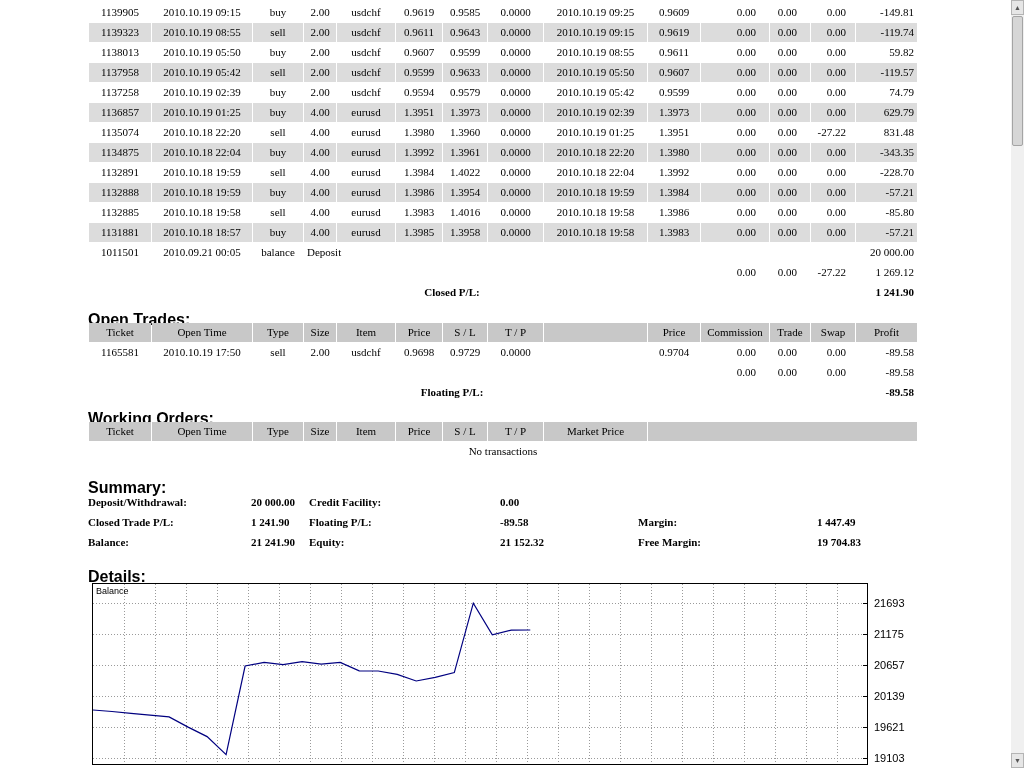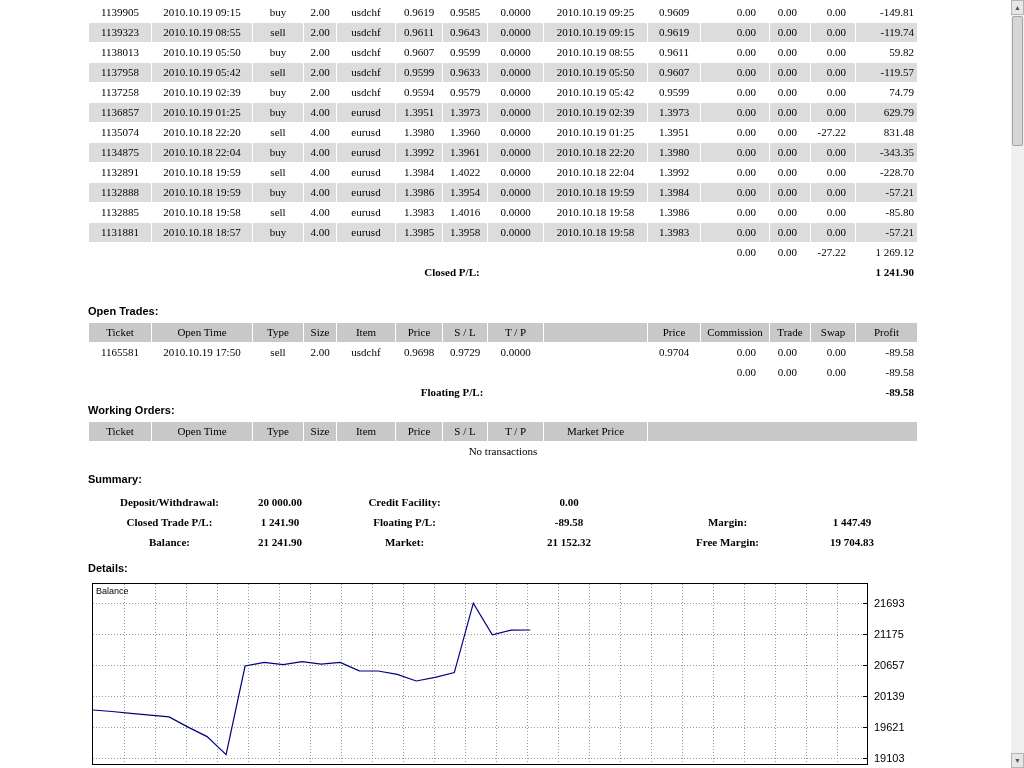--- a/index.html
+++ b/index.html
@@ -29,27 +29,27 @@
   .trades .hd{text-align:center;padding:0;}
   .trades tr.shaded td{background:#dcdcdc;}
   .trades tr.header td{background:#c8c8c8;}
   .trades .comment{text-align:left;padding-left:3px;}
   .trades .amount{text-align:right;padding-right:3px;}
   .trades .pl-label{text-align:center;padding-right:40px;font-weight:bold;margin-top:28px;}
   .trades .bold{font-weight:bold;}
   .closed{top:2px;}
   .open{top:322px;}
   .working{top:421px;}
-  .section-title{position:absolute;left:88px;font-weight:bold;font-size:11px;height:14px;line-height:14px;}
+  .section-title{position:absolute;left:88px;font-weight:bold;font-size:16px;height:14px;line-height:14px;margin-top:9px;}
   .t-open{top:304px;}
   .t-working{top:403px;}
   .t-summary{top:472px;}
   .t-details{top:561px;}
   .summary{position:absolute;left:88px;top:492px;width:799px;border-spacing:0;}
-  .summary td{height:20px;line-height:20px;font-weight:bold;text-align:center;white-space:nowrap;overflow:hidden;}
+  .summary td{height:20px;line-height:20px;font-weight:bold;text-align:left;white-space:nowrap;overflow:hidden;}
   .summary col:nth-child(1){width:163px}
   .summary col:nth-child(2){width:58px}
   .summary col:nth-child(3){width:191px}
   .summary col:nth-child(4){width:138px}
   .summary col:nth-child(5){width:179px}
   .summary col:nth-child(6){width:70px}
   .chart-box{position:absolute;left:92px;top:583px;width:776px;height:182px;border:1px solid #000;background:#fff;}
   .chart-label{position:absolute;left:3px;top:2px;font-size:9px;}
   .ylab{position:absolute;left:874px;font-size:11px;width:42px;height:10px;line-height:10px;text-align:left;}
   .grid{stroke:#9a9a9a;stroke-dasharray:1 2;stroke-width:1;shape-rendering:crispEdges;}
@@ -267,20 +267,27 @@
         <td class="c7">1.3958</td>
         <td class="c8">0.0000</td>
         <td class="c9">2010.10.18 19:58</td>
         <td class="c10">1.3983</td>
         <td class="c11">0.00</td>
         <td class="c12">0.00</td>
         <td class="c13">0.00</td>
         <td class="c14">-57.21</td>
       </tr>
       <tr>
+        <td class="c1">1011501</td>
+        <td class="c2">2010.09.21 00:05</td>
+        <td class="c3">balance</td>
+        <td class="comment" colspan="9">Deposit</td>
+        <td class="amount" colspan="2">20 000.00</td>
+      </tr>
+      <tr>
         <td colspan="10"></td>
         <td class="c11">0.00</td>
         <td class="c12">0.00</td>
         <td class="c13">-27.22</td>
         <td class="c14">1 269.12</td>
       </tr>
       <tr>
         <td class="pl-label" colspan="13">Closed P/L:</td>
         <td class="c14 bold">1 241.90</td>
       </tr>
@@ -412,21 +419,21 @@
         <td class="slabel">Closed Trade P/L:</td>
         <td class="svalue">1 241.90</td>
         <td class="slabel">Floating P/L:</td>
         <td class="svalue">-89.58</td>
         <td class="slabel">Margin:</td>
         <td class="svalue">1 447.49</td>
       </tr>
       <tr>
         <td class="slabel">Balance:</td>
         <td class="svalue">21 241.90</td>
-        <td class="slabel">Market:</td>
+        <td class="slabel">Equity:</td>
         <td class="svalue">21 152.32</td>
         <td class="slabel">Free Margin:</td>
         <td class="svalue">19 704.83</td>
       </tr>
     </tbody>
 </table>
 
 <div class="section-title t-details">Details:</div>
 <div class="chart-box">
   <svg id="balance-chart-svg" width="774" height="180" viewBox="0 0 774 180">

